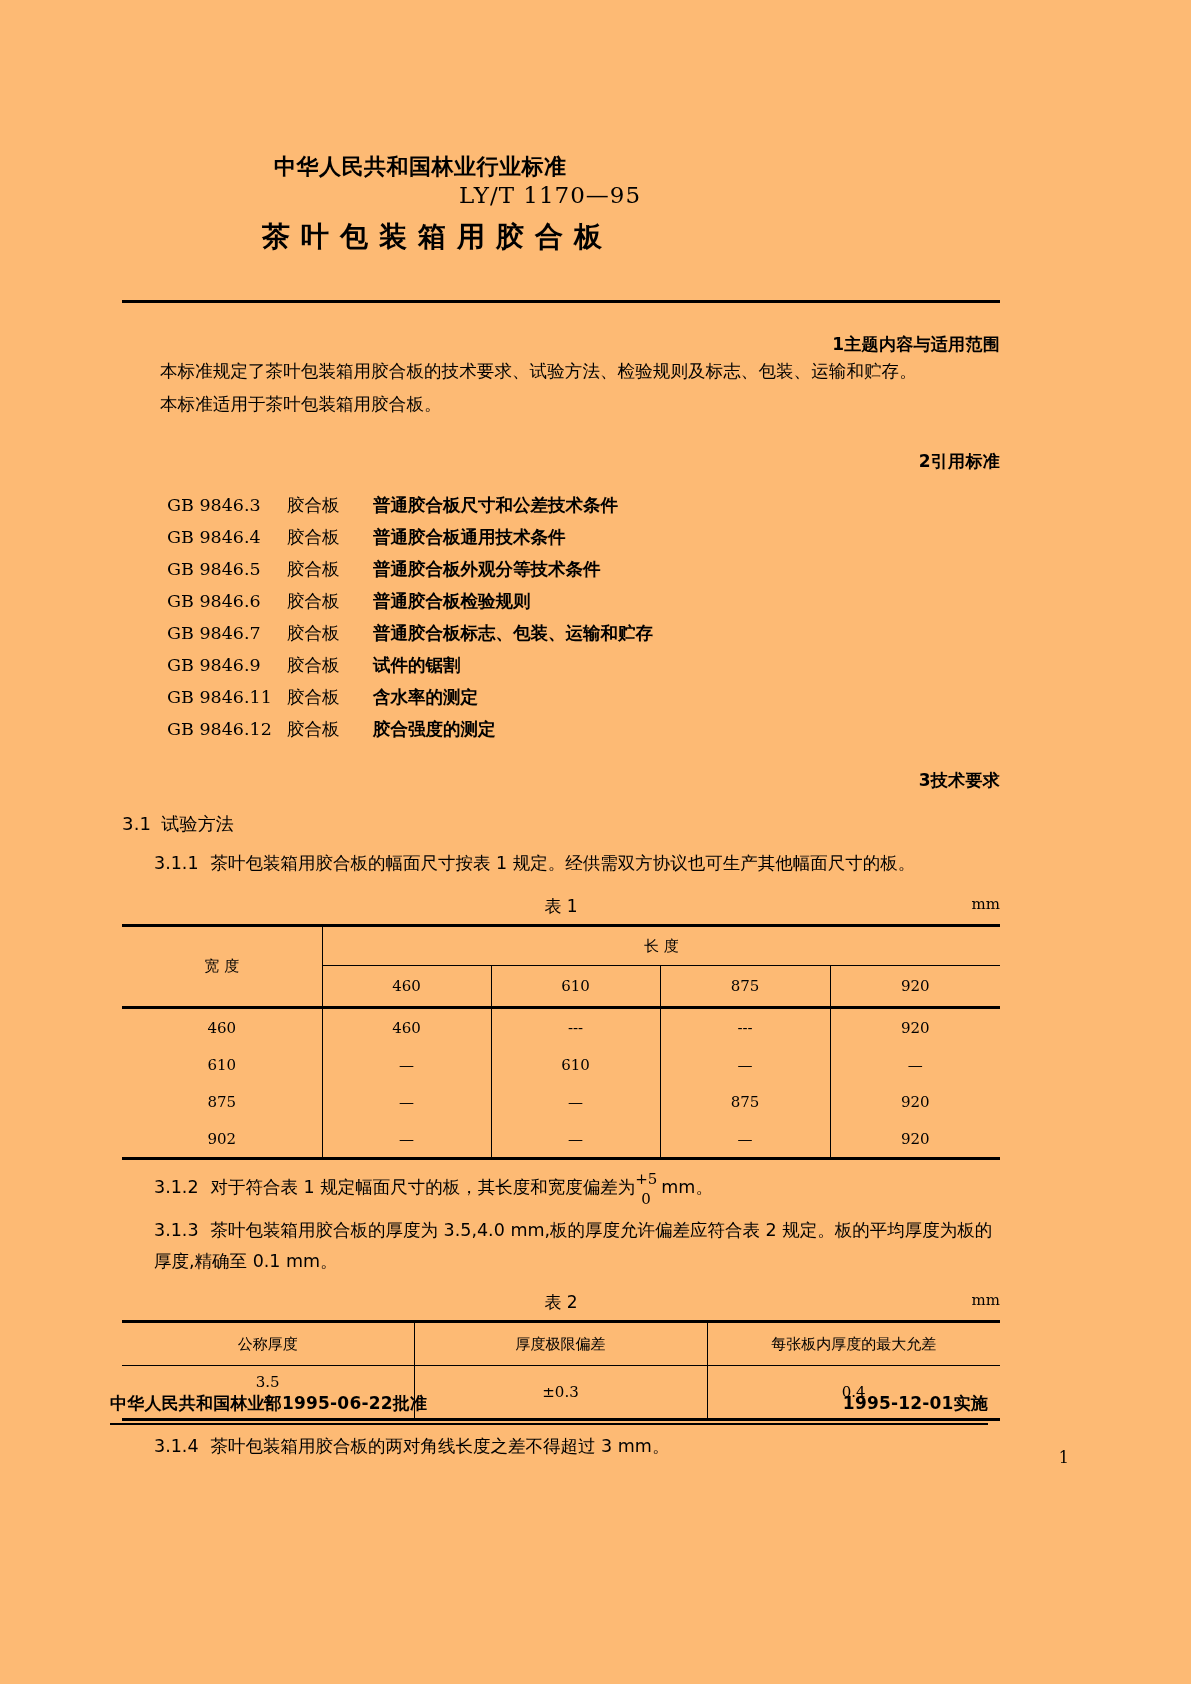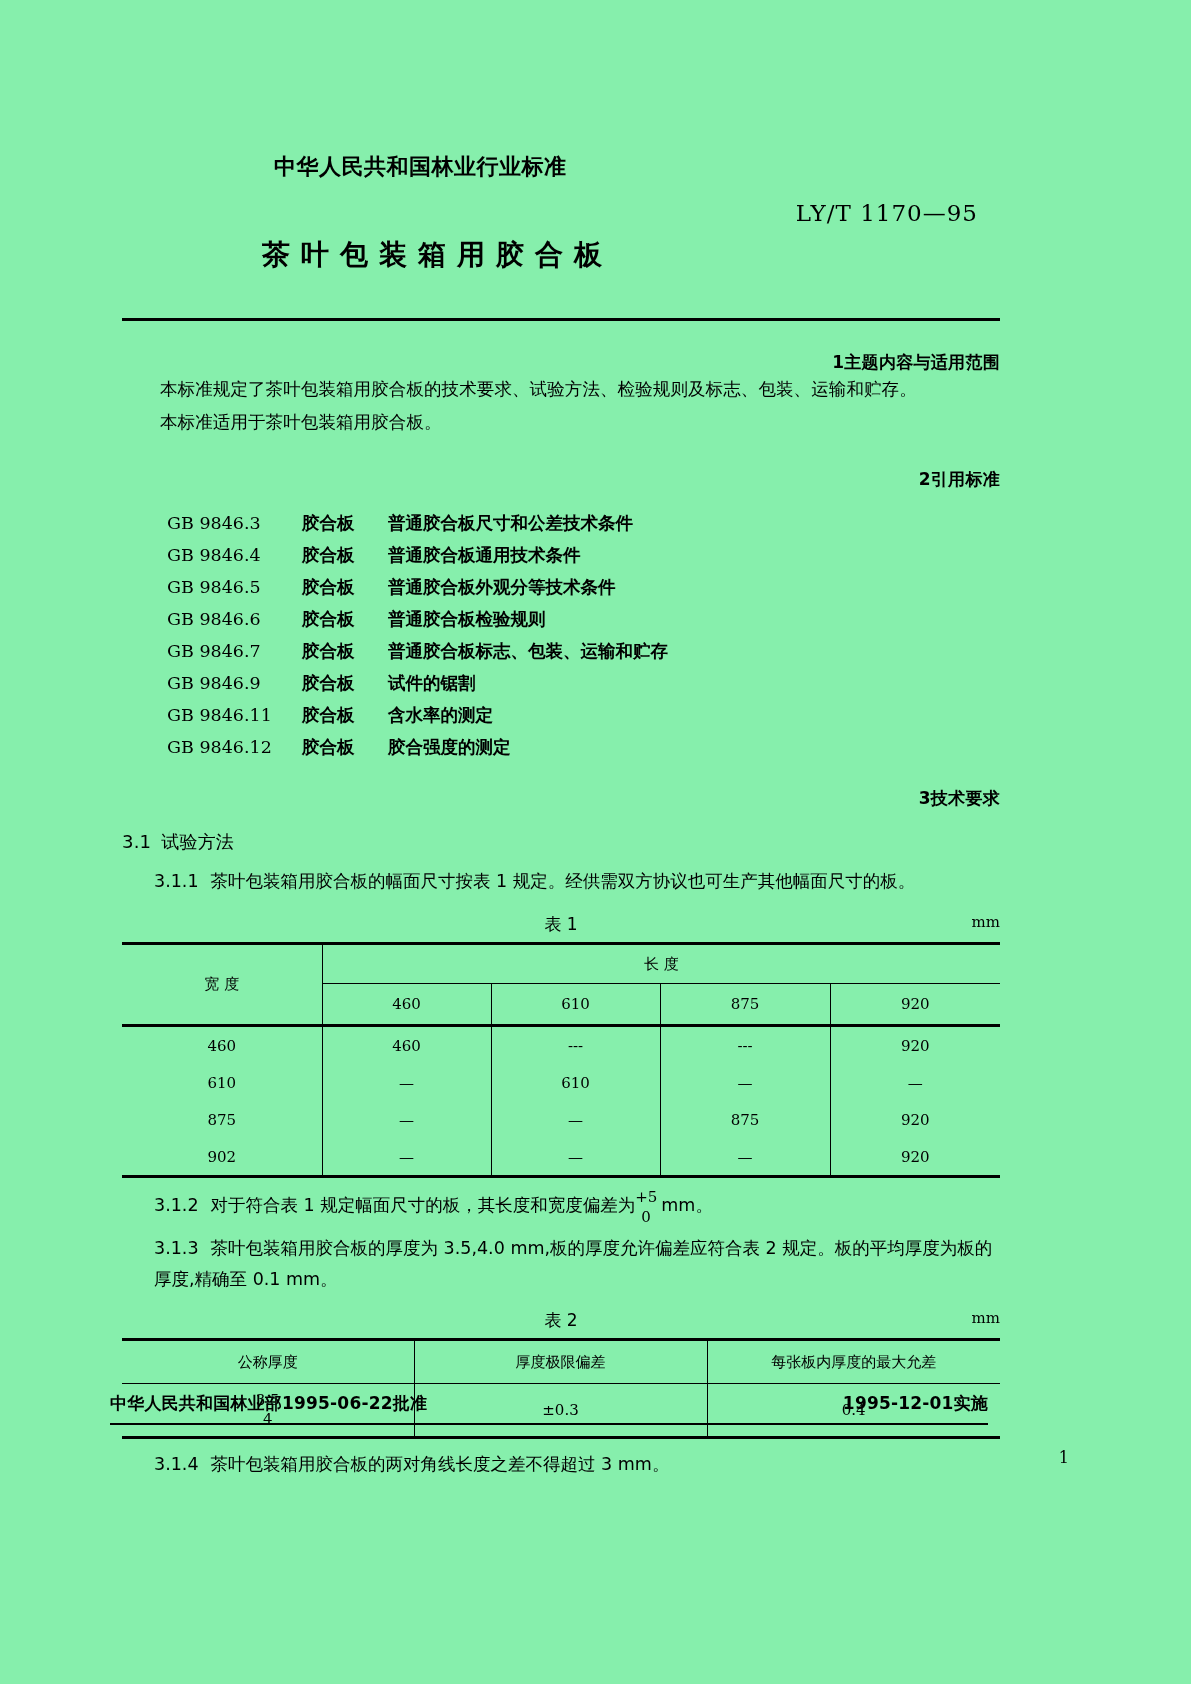--- a/index.html
+++ b/index.html
@@ -9,42 +9,41 @@
   }
   body {
     font-family: "DejaVu Sans", "Liberation Sans", sans-serif;
     color: #000000;
   }
   .page {
     position: relative;
     width: 1191px;
     height: 1684px;
     margin: 0 auto;
-    background: #86efac;
+    background: #fdba74;
     overflow: hidden;
   }
   .content {
     position: absolute;
     left: 122px;
     top: 0;
     width: 878px;
   }
 
   
   .hdr-line1 {
     margin-top: 152px;
     margin-left: 152px;
     font-size: 22px;
     font-weight: bold;
     letter-spacing: 0.5px;
     font-family: "DejaVu Sans", "Liberation Sans", sans-serif;
   }
   .hdr-code {
-    margin-top: 18px;
-    text-align: right;
+    text-align: center;
     font-size: 23px;
     font-family: "DejaVu Serif", "Liberation Serif", serif;
     letter-spacing: 1px;
     padding-right: 22px;
   }
   .hdr-title {
     margin-top: 10px;
     margin-left: 140px;
     font-size: 28px;
     font-weight: bold;
@@ -86,22 +85,21 @@
     white-space: nowrap;
   }
   .ref-row .code {
     display: inline-block;
     min-width: 120px;
   }
   .ref-row .mid {
     display: inline-block;
     min-width: 86px;
     font-family: "DejaVu Sans", "Liberation Sans", sans-serif;
-    font-weight: bold;
-    margin-left: 15px;
+    font-weight: normal;
   }
   .ref-row .desc {
     font-family: "DejaVu Sans", "Liberation Sans", sans-serif;
     font-weight: bold;
   }
 
   .sub-head {
     font-size: 18px;
     margin-top: 20px;
     letter-spacing: 0.2px;

